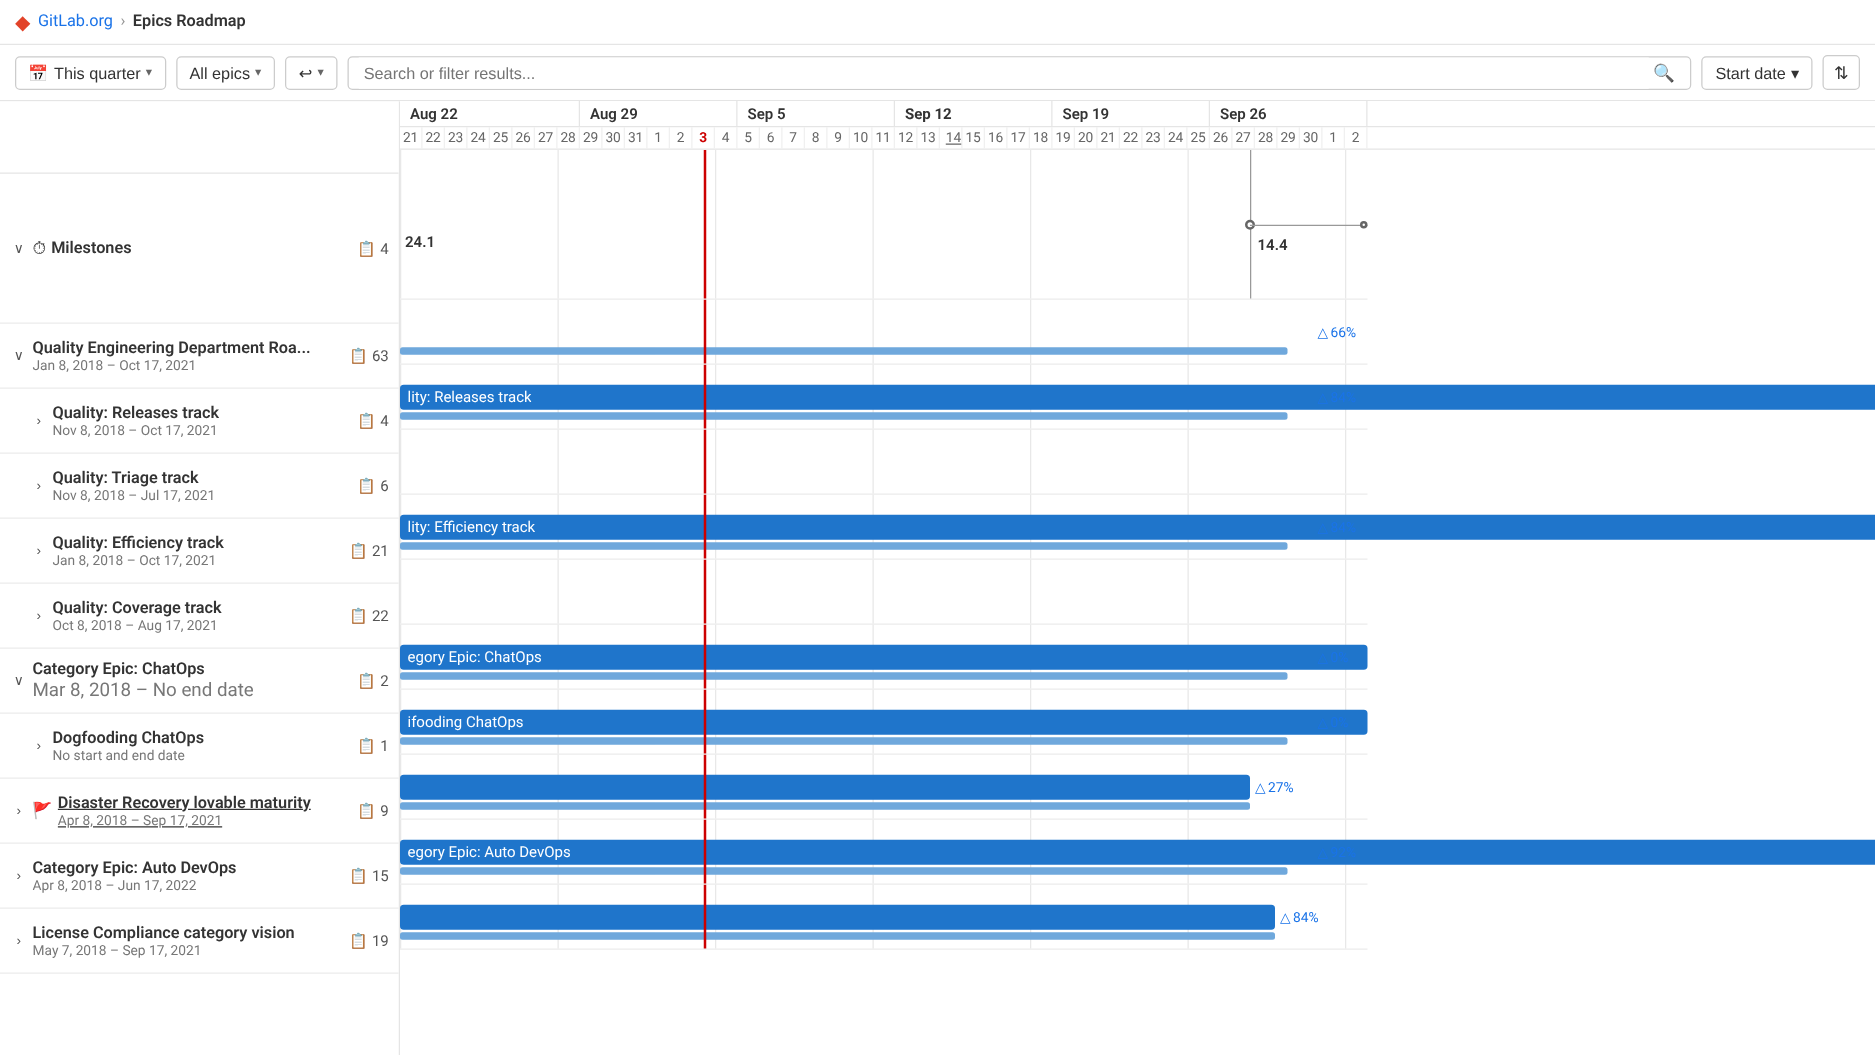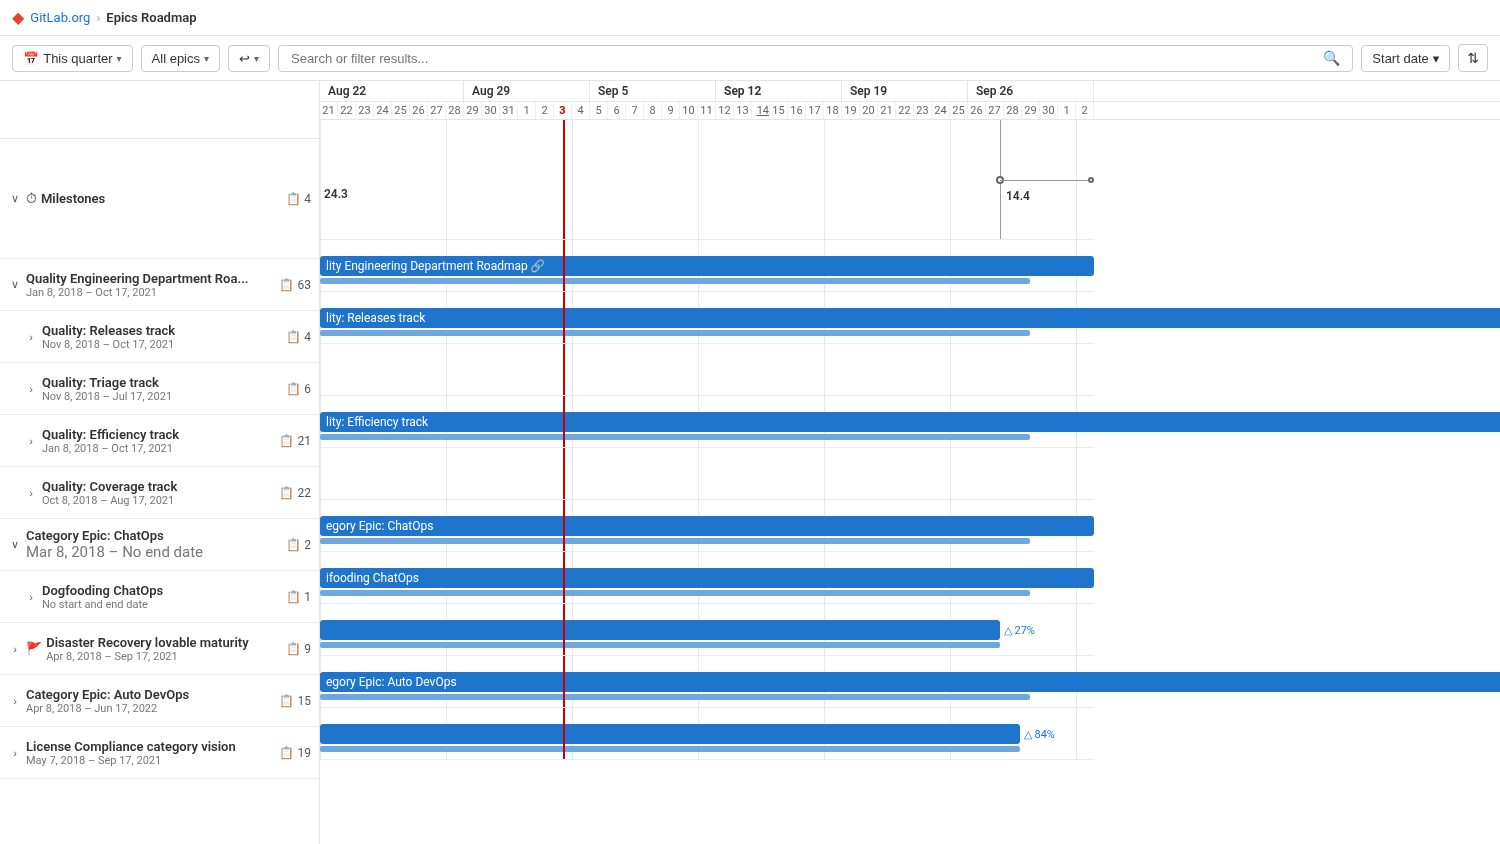--- a/index.html
+++ b/index.html
@@ -186,21 +186,21 @@
               <div style="font-size: 11px; color: rgb(119, 119, 119); white-space: nowrap; overflow: hidden; text-overflow: ellipsis;">No start and end date</div>
             </div>
             <div style="display: flex; align-items: center; gap: 3px; font-size: 12px; color: rgb(85, 85, 85); white-space: nowrap; margin-left: 4px;">
               <span style="font-size:12px;">📋</span>
               <span>1</span>
             </div>
           </div>
           <div style="height: 52px; display: flex; align-items: center; border-bottom: 1px solid rgb(236, 236, 236); padding: 6px 8px; gap: 4px; overflow: hidden;">
             <button style="background: none; border: none; cursor: pointer; font-size: 11px; color: rgb(85, 85, 85); padding: 0px 2px; min-width: 14px;">›</button>
             <span style="color: rgb(219, 59, 33); font-size: 13px;">🚩</span>
-            <div style="flex: 1 1 0%; overflow: hidden;">
+            <div style="flex: 1 1 0%; overflow: hidden; text-decoration: underline;">
               <div style="font-size: 13px; font-weight: 600; overflow: hidden; text-overflow: ellipsis; white-space: nowrap;">Disaster Recovery lovable maturity</div>
               <div style="font-size: 11px; color: rgb(119, 119, 119); white-space: nowrap; overflow: hidden; text-overflow: ellipsis;">Apr 8, 2018 – Sep 17, 2021</div>
             </div>
             <div style="display: flex; align-items: center; gap: 3px; font-size: 12px; color: rgb(85, 85, 85); white-space: nowrap; margin-left: 4px;">
               <span style="font-size:12px;">📋</span>
               <span>9</span>
             </div>
           </div>
           <div style="height: 52px; display: flex; align-items: center; border-bottom: 1px solid rgb(236, 236, 236); padding: 6px 8px; gap: 4px; overflow: hidden;">
             <button style="background: none; border: none; cursor: pointer; font-size: 11px; color: rgb(85, 85, 85); padding: 0px 2px; min-width: 14px;">›</button>
@@ -291,39 +291,36 @@
         <div id="timeline-rows">
             <div style="height: 120px; position: relative; border-bottom: 1px solid rgb(236, 236, 236); width: 774px;">
               <div style="position: absolute; top: 0px; bottom: 0px; left: 0px; width: 1px; background: rgb(232, 232, 232); pointer-events: none;"></div>
               <div style="position: absolute; top: 0px; bottom: 0px; left: 126px; width: 1px; background: rgb(232, 232, 232); pointer-events: none;"></div>
               <div style="position: absolute; top: 0px; bottom: 0px; left: 252px; width: 1px; background: rgb(232, 232, 232); pointer-events: none;"></div>
               <div style="position: absolute; top: 0px; bottom: 0px; left: 378px; width: 1px; background: rgb(232, 232, 232); pointer-events: none;"></div>
               <div style="position: absolute; top: 0px; bottom: 0px; left: 504px; width: 1px; background: rgb(232, 232, 232); pointer-events: none;"></div>
               <div style="position: absolute; top: 0px; bottom: 0px; left: 630px; width: 1px; background: rgb(232, 232, 232); pointer-events: none;"></div>
               <div style="position: absolute; top: 0px; bottom: 0px; left: 756px; width: 1px; background: rgb(232, 232, 232); pointer-events: none;"></div>
               <div style="position: absolute; top: 0px; bottom: 0px; left: 243px; width: 2px; background: rgb(204, 0, 0); z-index: 5; pointer-events: none;"></div>
-              <div style="position: absolute; left: 4px; top: 56%; font-size: 12px; font-weight: 600; color: rgb(51, 51, 51);">24.3</div>
+              <div style="position: absolute; left: 4px; top: 56%; font-size: 12px; font-weight: 600; color: rgb(51, 51, 51);">24.1</div>
               <div style="position: absolute; top: 0px; bottom: 0px; left: 680px; width: 1px; background: rgb(153, 153, 153); pointer-events: none;"></div>
               <div style="position: absolute; left: 676px; top: 50%; width: 8px; height: 8px; border-radius: 50%; border: 2px solid rgb(102, 102, 102); background: rgb(255, 255, 255); transform: translateY(-50%);"></div>
               <div style="position: absolute; left: 686px; top: 58%; font-size: 12px; font-weight: 600; color: rgb(51, 51, 51);">14.4</div>
               <div style="position: absolute; top: 50%; left: 680px; right: 0px; height: 1px; background: rgb(153, 153, 153); pointer-events: none;"></div>
               <div style="position: absolute; right: 0px; top: 50%; transform: translateY(-50%); width: 6px; height: 6px; border-radius: 50%; border: 2px solid rgb(102, 102, 102); background: rgb(255, 255, 255);"></div>
             </div>
             <div style="height: 52px; position: relative; border-bottom: 1px solid rgb(236, 236, 236); width: 774px;">
               <div style="position: absolute; top: 0px; bottom: 0px; left: 0px; width: 1px; background: rgb(232, 232, 232); pointer-events: none;"></div>
               <div style="position: absolute; top: 0px; bottom: 0px; left: 126px; width: 1px; background: rgb(232, 232, 232); pointer-events: none;"></div>
               <div style="position: absolute; top: 0px; bottom: 0px; left: 252px; width: 1px; background: rgb(232, 232, 232); pointer-events: none;"></div>
               <div style="position: absolute; top: 0px; bottom: 0px; left: 378px; width: 1px; background: rgb(232, 232, 232); pointer-events: none;"></div>
               <div style="position: absolute; top: 0px; bottom: 0px; left: 504px; width: 1px; background: rgb(232, 232, 232); pointer-events: none;"></div>
               <div style="position: absolute; top: 0px; bottom: 0px; left: 630px; width: 1px; background: rgb(232, 232, 232); pointer-events: none;"></div>
               <div style="position: absolute; top: 0px; bottom: 0px; left: 756px; width: 1px; background: rgb(232, 232, 232); pointer-events: none;"></div>
               <div style="position: absolute; top: 0px; bottom: 0px; left: 243px; width: 2px; background: rgb(204, 0, 0); z-index: 5; pointer-events: none;"></div>
-              <div style="position: absolute; left: 0px; width: 774px; height: 20px; background: rgb(31, 117, 203); border-radius: 3px; top: 50%; transform: translateY(-50%); display: flex; align-items: center; padding: 0px 6px; cursor: pointer; z-index: 3; overflow: hidden;">
-                <span style="font-size: 12px; color: rgb(255, 255, 255); white-space: nowrap; overflow: hidden; text-overflow: ellipsis;">lity Engineering Department Roadmap 🔗</span>
-              </div>
               <div style="position: absolute; left: 734px; top: 50%; transform: translateY(-50%); font-size: 11px; color: rgb(26, 115, 232); display: flex; align-items: center; gap: 2px; white-space: nowrap; z-index: 4;">
                 <span>△</span>
                 <span>66%</span>
               </div>
               <div style="position: absolute; left: 0px; width: 710px; height: 6px; background: rgb(111, 168, 220); border-radius: 2px; top: 38px; z-index: 2;"></div>
             </div>
             <div style="height: 52px; position: relative; border-bottom: 1px solid rgb(236, 236, 236); width: 774px; text-align: right;">
               <div style="position: absolute; top: 0px; bottom: 0px; left: 0px; width: 1px; background: rgb(232, 232, 232); pointer-events: none;"></div>
               <div style="position: absolute; top: 0px; bottom: 0px; left: 126px; width: 1px; background: rgb(232, 232, 232); pointer-events: none;"></div>
               <div style="position: absolute; top: 0px; bottom: 0px; left: 252px; width: 1px; background: rgb(232, 232, 232); pointer-events: none;"></div>

